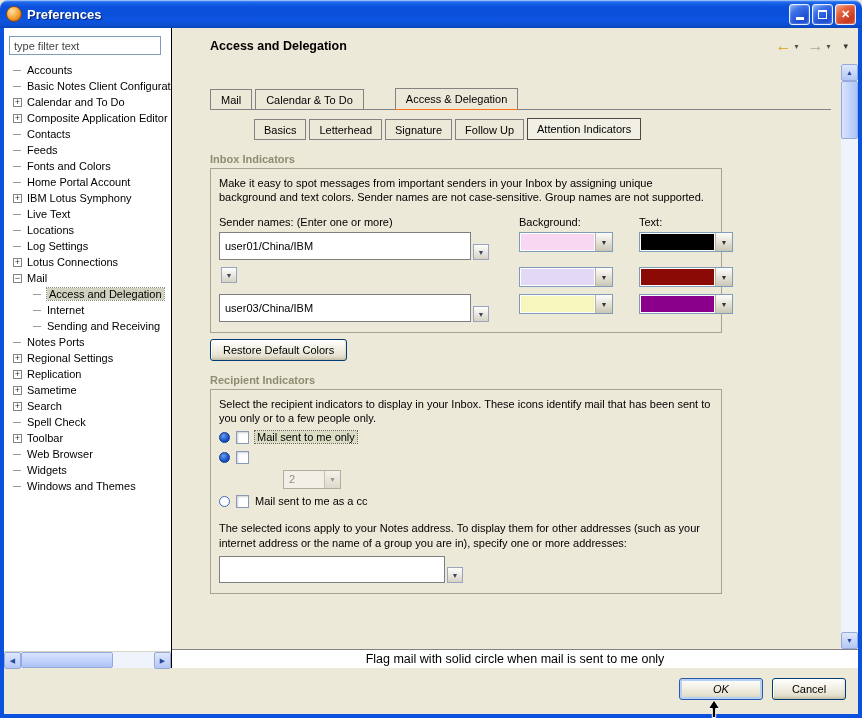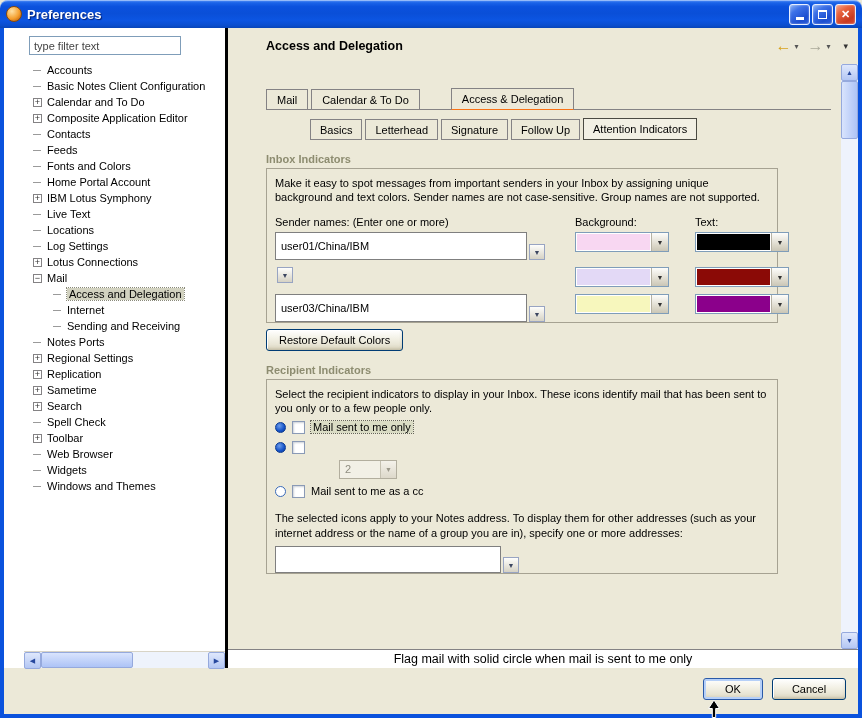--- a/index.html
+++ b/index.html
@@ -33,22 +33,22 @@
   .glyph-min { width:8px; height:3px; background:#fff; margin-top:9px; }
   .glyph-max { width:9px; height:9px; border:1px solid #fff; border-top:2px solid #fff; }
 
   
   .frame { flex:1; min-height:0; display:flex; flex-direction:column;
     border-left:4px solid #0a52dd; border-right:4px solid #0a52dd; border-bottom:4px solid #0a52dd;
     background:#ece9d8; }
   .main-row { flex:1; min-height:0; display:flex; }
 
   
-  .sidebar { width:224px; flex:none; background:#fff; border-right:3px solid #000000;
-    display:flex; flex-direction:column; min-height:0;padding-left:20px; }
+  .sidebar { width:168px; flex:none; background:#fff; border-right:1px solid #000000;
+    display:flex; flex-direction:column; min-height:0; }
   .filter { margin:8px 6px 4px 5px; width:152px; height:19px; border:1px solid #7f9db9;
     padding:1px 4px; font:11px "Liberation Sans",sans-serif; }
   .filter::placeholder { color:#444; opacity:1; }
   .tree { flex:1; overflow:hidden; padding-top:3px; }
   .titem { height:16px; display:flex; align-items:center; padding-left:9px; white-space:nowrap; overflow:hidden; }
   .titem.child { padding-left:29px; }
   .toggle.box { width:9px; height:9px; flex:none; border:1px solid #848284; background:#fff;
     margin-right:5px; display:flex; align-items:center; justify-content:center;
     font-size:9px; line-height:7px; color:#333; }
   .toggle.dash { width:8px; height:1px; flex:none; background:#9a9a9a; margin-right:6px; }
@@ -78,21 +78,21 @@
 
   .tabs { display:flex; align-items:flex-end; border-bottom:1px solid #848284; }
   .tab { padding:4px 10px 3px; margin-right:3px; border:1px solid #848284; border-bottom:none;
     background:#ece9d8; }
   .tab.active { margin-bottom:-1px; padding-bottom:4px; border-bottom:1px solid #f97316;margin-left:28px; }
   .subtabs { display:flex; align-items:flex-end; margin-top:8px;padding-left:44px; }
   .subtab { padding:4px 9px 3px; margin-right:3px; border:1px solid #848284; background:#ece9d8; }
   .subtab.active { border-color:#4a4a42; background:#f2f0e4; padding-bottom:4px; }
 
   .group-label { margin:13px 0 3px; font-weight:bold; color:#8d8c70; }
-  .group { width:512px; border:1px solid #a6a292; padding:7px 8px 0; background:#ece9d8; }
+  .group { width:512px; border:1px solid #a6a292; padding:7px 8px 10px; background:#ece9d8; }
   .gdesc { line-height:14px; max-width:576px; }
 
   .cols, .srow { display:grid; grid-template-columns:300px 120px 156px; align-items:start; }
   .cols { margin-top:12px; margin-bottom:4px; }
   .srows { display:flex; flex-direction:column; gap:7px; }
   .namewrap { display:flex; align-items:flex-end; }
   .name-input { width:252px; height:28px; border:1px solid #7f7f7f; padding:0 5px;
     font:11px "Liberation Sans",sans-serif; background:#fff; }
   .mini-drop { width:16px; height:16px; margin-left:2px; flex:none;
     border:1px solid #98a4c2; background:linear-gradient(180deg,#fefefc,#d6d2c4);
@@ -136,21 +136,21 @@
   .varrow { height:17px; flex:none; display:flex; align-items:center; justify-content:center;
     font-size:7px; color:#27489e; border:1px solid #95a9dd; border-radius:2px;
     background:linear-gradient(180deg,#dfe8fc,#b4c7f4); }
   .vthumb { height:58px; flex:none; border:1px solid #95a9dd; border-radius:2px;
     background:linear-gradient(90deg,#d9e4fd,#adc3f6); }
   .vtrack { flex:1; }
 
   
   .bottombar { height:46px; flex:none; display:flex; align-items:center; justify-content:flex-end;
     gap:9px; padding:0 12px 4px 0; }
-  .btn-ok { width:60px; border-color:#2a5aa8; box-shadow:inset 0 0 0 2px #b6d0f8, inset 0 -2px 3px rgba(160,150,115,.2); }
+  .btn-ok { width:84px; border-color:#2a5aa8; box-shadow:inset 0 0 0 2px #b6d0f8, inset 0 -2px 3px rgba(160,150,115,.2);font-style:italic; }
   .btn-cancel { width:74px; }
 
   .cursor { position:absolute; left:706px; top:699px; pointer-events:none; }
 </style>
 </head>
 <body>
 
 <div class="window">
 
   <div class="titlebar">

